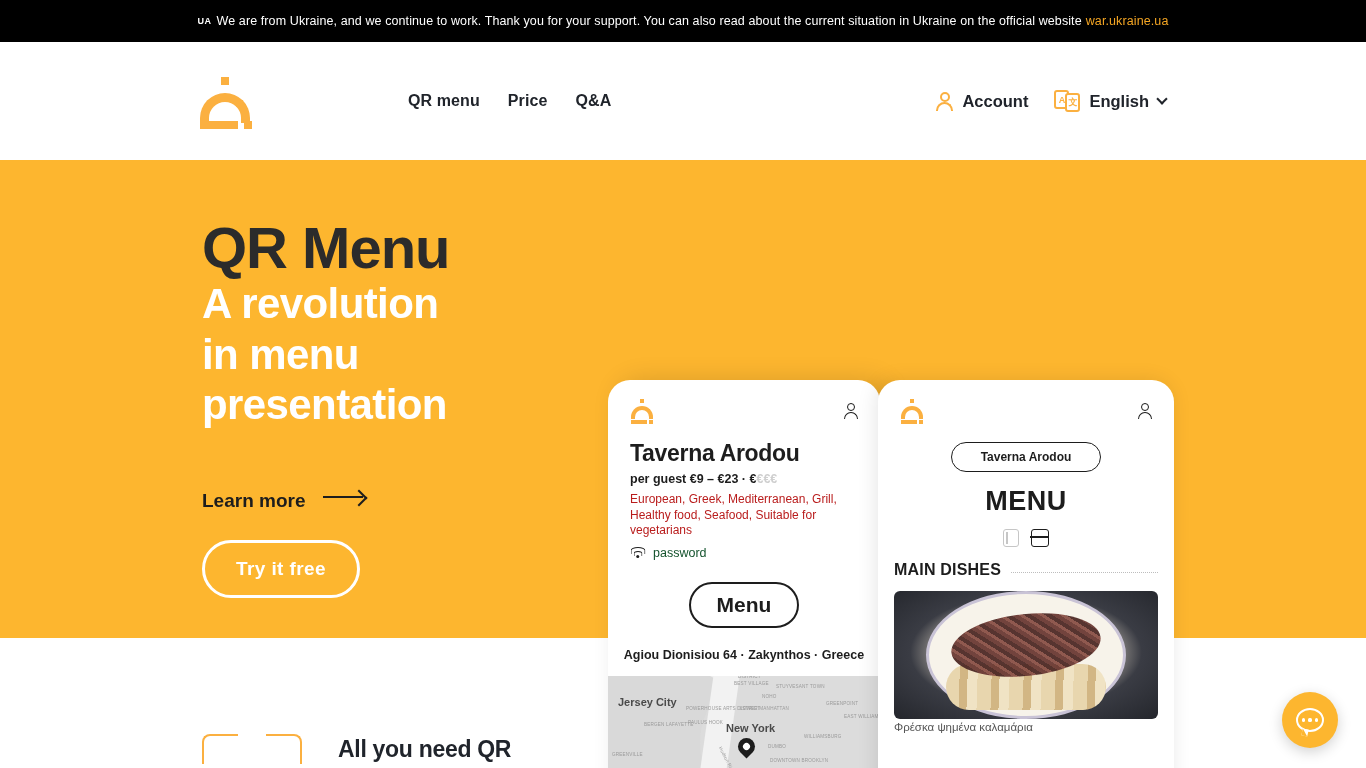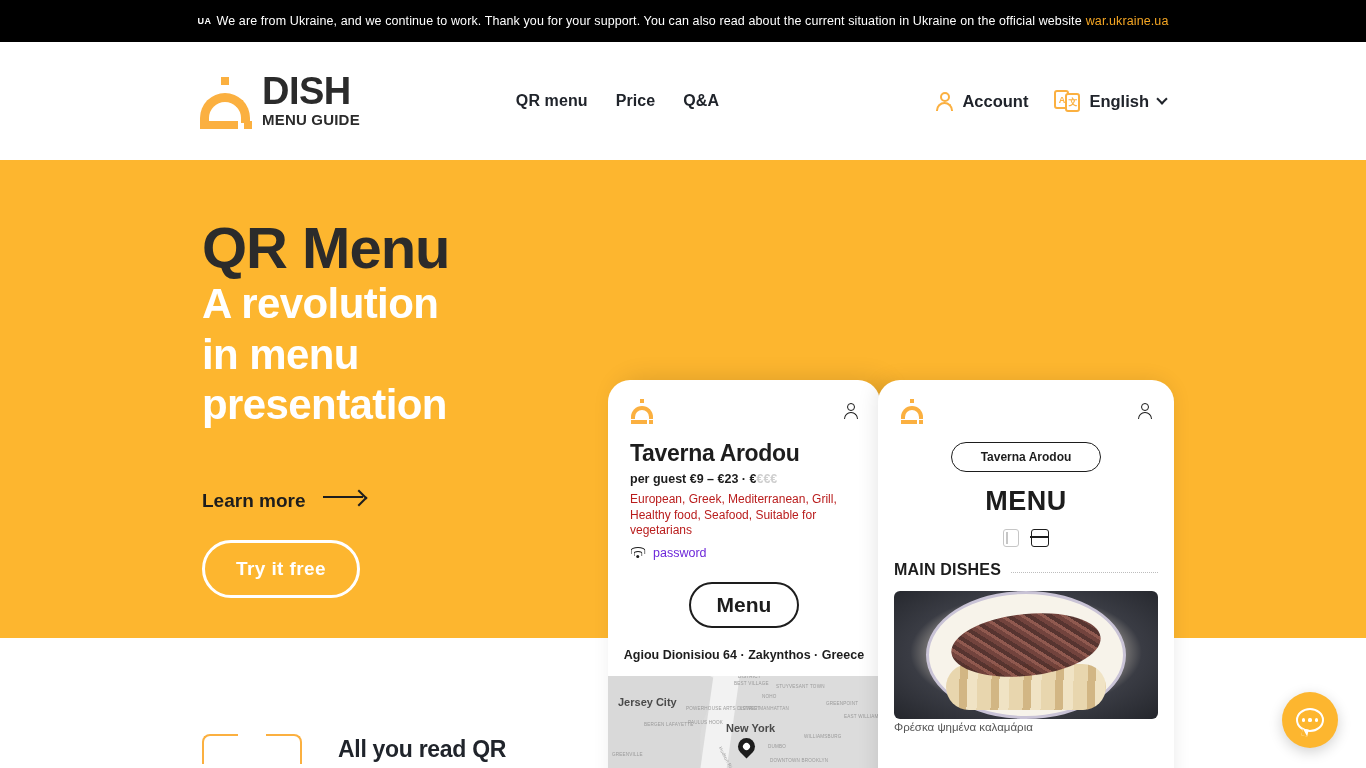--- a/index.html
+++ b/index.html
@@ -187,21 +187,21 @@
   }
   .rest-price {
     padding: 5px 22px 0; font-size: 12.5px; font-weight: 700; color: #1d1d1d;
   }
   .rest-price .dim { color: #cfcfcf; }
   .rest-cats {
     padding: 6px 22px 0; font-size: 12px; color: #b91c1c; line-height: 1.3;
   }
   .rest-wifi {
     display: flex; align-items: center; gap: 8px;
-    padding: 7px 22px 0; font-size: 12.5px; color: #6d28d9;
+    padding: 7px 22px 0; font-size: 12.5px; color: #14532d;
   }
   .wifi-ico { width: 15px; height: 12px; position: relative; }
   .wifi-ico i {
     position: absolute; left: 50%; transform: translateX(-50%);
     border: 1.8px solid #1d1d1d; border-bottom: none; border-radius: 50% 50% 0 0;
   }
   .wifi-ico i.a { top: 0; width: 15px; height: 7px; }
   .wifi-ico i.b { top: 4px; width: 9px; height: 5px; }
   .wifi-ico i.c { top: 8px; width: 3.5px; height: 3.5px; background:#1d1d1d; border-radius:50%; border:none;}
   .menu-btn {
@@ -348,24 +348,20 @@
   <a href="#">war.ukraine.ua</a>
 </div>
 
 <header class="site-header">
   <div class="logo">
     <div class="logo-mark">
       <span class="logo-knob"></span>
       <span class="logo-dome"></span>
       <span class="logo-base"></span>
       <span class="logo-dot"></span>
-    </div>
-    <div class="logo-text">
-      <span class="logo-title">DISH</span>
-      <span class="logo-sub">MENU GUIDE</span>
     </div>
   </div>
 
   <nav class="main-nav">
     <a href="#">QR menu</a>
     <a href="#">Price</a>
     <a href="#">Q&amp;A</a>
   </nav>
 
   <div class="header-right">
@@ -504,21 +500,21 @@
 
   </div>
 </section>
 
 <section class="below">
   <div class="qr-box">
     <span class="c tl"></span>
       <span class="c tr"></span>
     <span class="qr-glyph"></span>
   </div>
-  <div class="below-h">All you read QR</div>
+  <div class="below-h">All you need QR</div>
 </section>
 
 <div class="chat-fab">
   <span class="bubble">
     <i></i>
       <i></i>
       <i></i>
   </span>
 </div>
 

